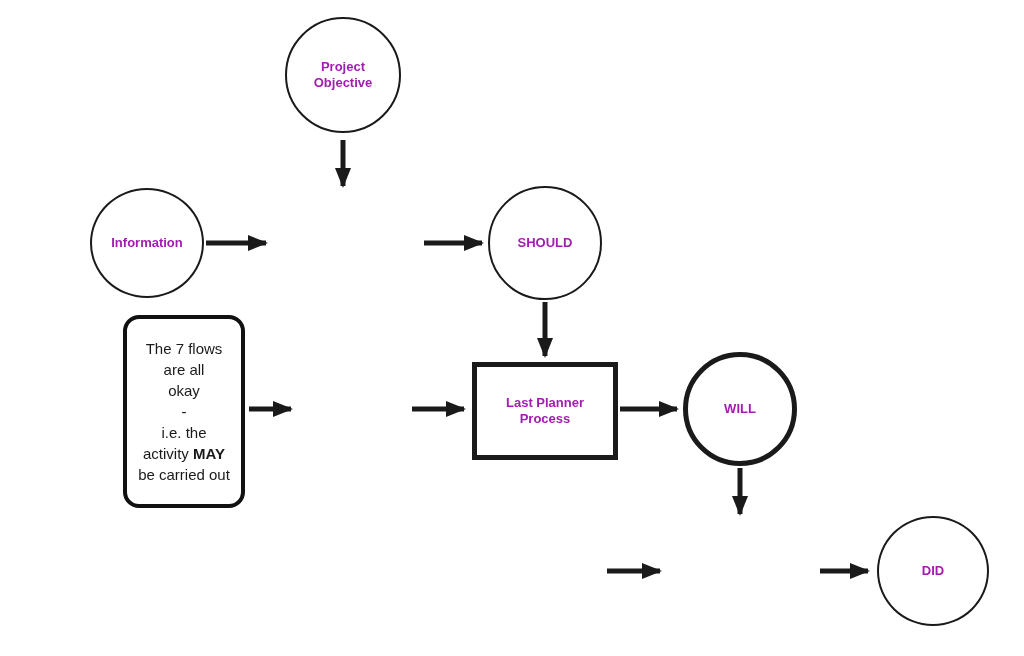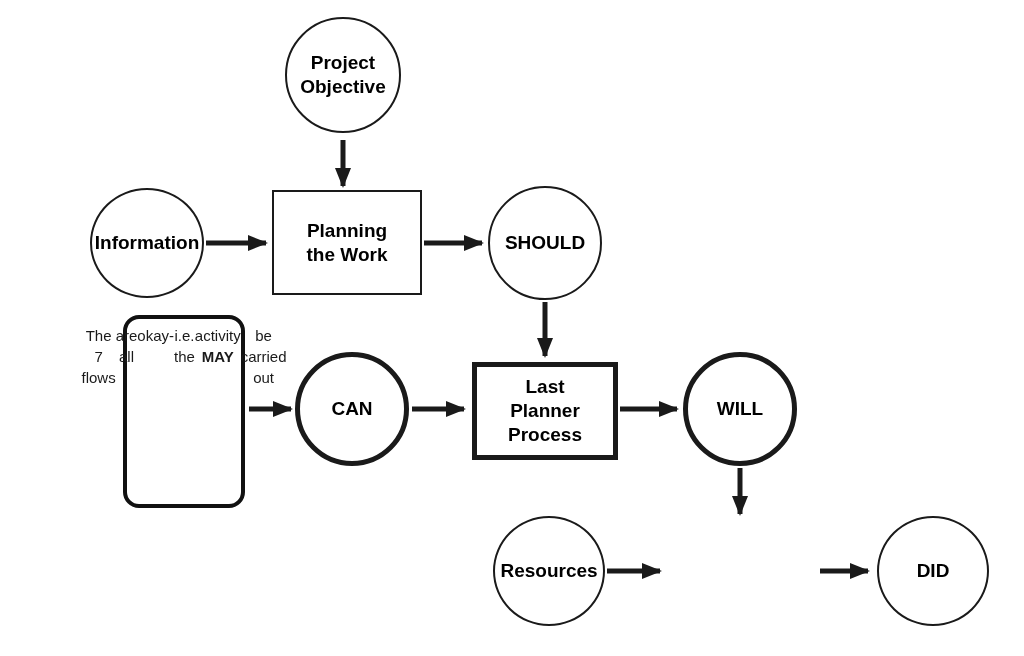--- a/index.html
+++ b/index.html
@@ -23,22 +23,22 @@
     pointer-events: none;
   }
   .node {
     position: absolute;
     display: flex;
     align-items: center;
     justify-content: center;
     text-align: center;
     box-sizing: border-box;
     background: #ffffff;
-    color: #000000;
-    font-size: 19px;
+    color: #a21caf;
+    font-size: 13px;
     font-weight: bold;
     line-height: 1.25;
   }
   .circle {
     border: 2px solid #1a1a1a;
     border-radius: 50%;
   }
   .circle.bold {
     border-width: 5px;
   }
@@ -53,21 +53,21 @@
     box-sizing: border-box;
     border: 4px solid #111111;
     border-radius: 16px;
     background: #ffffff;
     color: #1a1a1a;
     font-size: 15px;
     font-weight: normal;
     line-height: 21px;
     text-align: center;
     display: flex;
-    flex-direction: row;
+    flex-direction: column;
     justify-content: center;
     padding: 6px 4px;
   }
   .note .bold-word {
     font-weight: bold;
     margin-top: 17px;
   }
 </style>
 </head>
 <body>
@@ -93,52 +93,43 @@
   </svg>
 
   <div class="node circle" style="left:285px; top:17px; width:116px; height:116px; padding:0 10px;">
     <span>Project Objective</span>
   </div>
 
   <div class="node circle" style="left:90px; top:188px; width:114px; height:110px; padding:0 6px;">
     <span>Information</span>
   </div>
 
-  <div class="node rect" style="left:272px; top:190px; width:150px; height:105px; padding:0 18px;">
-    <span>Planning the Work</span>
-  </div>
 
   <div class="node circle" style="left:488px; top:186px; width:114px; height:114px; padding:0 8px;">
     <span>SHOULD</span>
   </div>
 
   <div class="note" style="left:123px; top:315px; width:122px; height:193px;">
     <div>The 7 flows</div>
     <div>are all</div>
     <div>okay</div>
     <div>-</div>
     <div>i.e. the</div>
     <div><span>activity </span><span class="bold-word">MAY</span></div>
     <div>be carried out</div>
   </div>
 
-  <div class="node circle bold" style="left:295px; top:352px; width:114px; height:114px; padding:0 8px;">
-    <span>CAN</span>
-  </div>
 
   <div class="node rect bold" style="left:472px; top:362px; width:146px; height:98px; padding:16px 14px;">
     <span>Last Planner Process</span>
   </div>
 
   <div class="node circle bold" style="left:683px; top:352px; width:114px; height:114px; padding:0 8px;">
     <span>WILL</span>
   </div>
 
-  <div class="node circle" style="left:493px; top:516px; width:112px; height:110px; padding:0 6px;">
-    <span>Resources</span>
-  </div>
 
 
   <div class="node circle" style="left:877px; top:516px; width:112px; height:110px; padding:0 8px;">
     <span>DID</span>
   </div>
 
 </div>
 
 </body></html>

